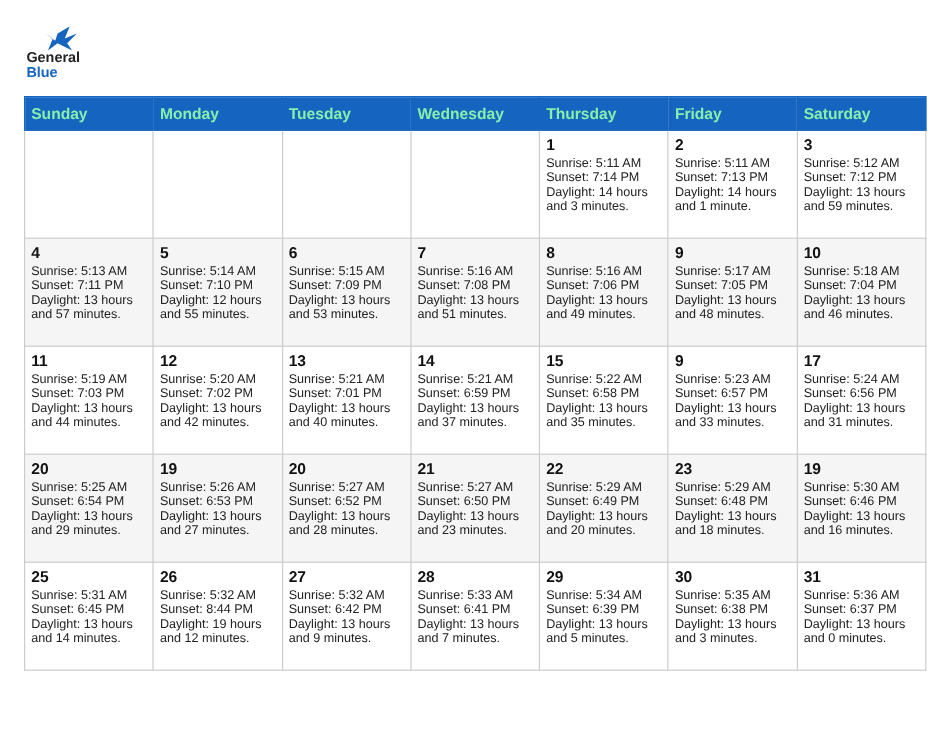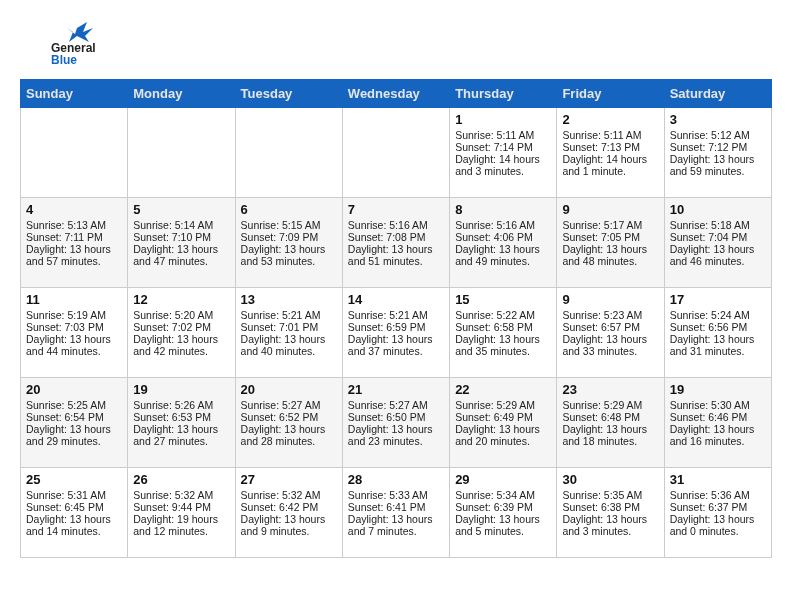--- a/index.html
+++ b/index.html
@@ -28,21 +28,21 @@
       font-size: 16px;
       color: #444;
     }
     table {
       width: 100%;
       border-collapse: collapse;
       table-layout: fixed;
     }
     th {
       background-color: #1565c0;
-      color: #e5e5e5;
+      color: #86efac;
       text-align: left;
       padding: 6px 5px;
       font-size: 13px;
       font-weight: bold;
       border: 1px solid #1565c0;
     }
     td {
       vertical-align: top;
       padding: 4px 5px;
       font-size: 10.5px;
@@ -61,21 +61,20 @@
       margin-bottom: 2px;
       color: #111;
     }
     .empty-cell {
       background: #fff !important;
     }
     .logo-wrapper {
       display: flex;
       align-items: center;
       gap: 4px;
-      margin-left: 29px;
     }
   </style>
 </head>
 <body>
 
 <div class="header">
   <div class="logo-wrapper">
     <div>
       <svg width="50" height="45" viewBox="0 0 50 45">
 
@@ -108,24 +107,24 @@
         <td class="empty-cell"></td>
         <td class="empty-cell"></td>
         <td class="empty-cell"></td>
         <td class="empty-cell"></td>
         <td><span class="day-num">1</span><span>Sunrise: 5:11 AM</span><br><span>Sunset: 7:14 PM</span><br><span>Daylight: 14 hours and 3 minutes.</span></td>
         <td><span class="day-num">2</span><span>Sunrise: 5:11 AM</span><br><span>Sunset: 7:13 PM</span><br><span>Daylight: 14 hours and 1 minute.</span></td>
         <td><span class="day-num">3</span><span>Sunrise: 5:12 AM</span><br><span>Sunset: 7:12 PM</span><br><span>Daylight: 13 hours and 59 minutes.</span></td>
       </tr>
       <tr>
         <td><span class="day-num">4</span><span>Sunrise: 5:13 AM</span><br><span>Sunset: 7:11 PM</span><br><span>Daylight: 13 hours and 57 minutes.</span></td>
-        <td><span class="day-num">5</span><span>Sunrise: 5:14 AM</span><br><span>Sunset: 7:10 PM</span><br><span>Daylight: 13 hours and 47 minutes.</span></td>
+        <td><span class="day-num">5</span><span>Sunrise: 5:14 AM</span><br><span>Sunset: 7:10 PM</span><br><span>Daylight: 12 hours and 55 minutes.</span></td>
         <td><span class="day-num">6</span><span>Sunrise: 5:15 AM</span><br><span>Sunset: 7:09 PM</span><br><span>Daylight: 13 hours and 53 minutes.</span></td>
         <td><span class="day-num">7</span><span>Sunrise: 5:16 AM</span><br><span>Sunset: 7:08 PM</span><br><span>Daylight: 13 hours and 51 minutes.</span></td>
-        <td><span class="day-num">8</span><span>Sunrise: 5:16 AM</span><br><span>Sunset: 4:06 PM</span><br><span>Daylight: 13 hours and 49 minutes.</span></td>
+        <td><span class="day-num">8</span><span>Sunrise: 5:16 AM</span><br><span>Sunset: 7:06 PM</span><br><span>Daylight: 13 hours and 49 minutes.</span></td>
         <td><span class="day-num">9</span><span>Sunrise: 5:17 AM</span><br><span>Sunset: 7:05 PM</span><br><span>Daylight: 13 hours and 48 minutes.</span></td>
         <td><span class="day-num">10</span><span>Sunrise: 5:18 AM</span><br><span>Sunset: 7:04 PM</span><br><span>Daylight: 13 hours and 46 minutes.</span></td>
       </tr>
       <tr>
         <td><span class="day-num">11</span><span>Sunrise: 5:19 AM</span><br><span>Sunset: 7:03 PM</span><br><span>Daylight: 13 hours and 44 minutes.</span></td>
         <td><span class="day-num">12</span><span>Sunrise: 5:20 AM</span><br><span>Sunset: 7:02 PM</span><br><span>Daylight: 13 hours and 42 minutes.</span></td>
         <td><span class="day-num">13</span><span>Sunrise: 5:21 AM</span><br><span>Sunset: 7:01 PM</span><br><span>Daylight: 13 hours and 40 minutes.</span></td>
         <td><span class="day-num">14</span><span>Sunrise: 5:21 AM</span><br><span>Sunset: 6:59 PM</span><br><span>Daylight: 13 hours and 37 minutes.</span></td>
         <td><span class="day-num">15</span><span>Sunrise: 5:22 AM</span><br><span>Sunset: 6:58 PM</span><br><span>Daylight: 13 hours and 35 minutes.</span></td>
         <td><span class="day-num">9</span><span>Sunrise: 5:23 AM</span><br><span>Sunset: 6:57 PM</span><br><span>Daylight: 13 hours and 33 minutes.</span></td>
@@ -135,21 +134,21 @@
         <td><span class="day-num">20</span><span>Sunrise: 5:25 AM</span><br><span>Sunset: 6:54 PM</span><br><span>Daylight: 13 hours and 29 minutes.</span></td>
         <td><span class="day-num">19</span><span>Sunrise: 5:26 AM</span><br><span>Sunset: 6:53 PM</span><br><span>Daylight: 13 hours and 27 minutes.</span></td>
         <td><span class="day-num">20</span><span>Sunrise: 5:27 AM</span><br><span>Sunset: 6:52 PM</span><br><span>Daylight: 13 hours and 28 minutes.</span></td>
         <td><span class="day-num">21</span><span>Sunrise: 5:27 AM</span><br><span>Sunset: 6:50 PM</span><br><span>Daylight: 13 hours and 23 minutes.</span></td>
         <td><span class="day-num">22</span><span>Sunrise: 5:29 AM</span><br><span>Sunset: 6:49 PM</span><br><span>Daylight: 13 hours and 20 minutes.</span></td>
         <td><span class="day-num">23</span><span>Sunrise: 5:29 AM</span><br><span>Sunset: 6:48 PM</span><br><span>Daylight: 13 hours and 18 minutes.</span></td>
         <td><span class="day-num">19</span><span>Sunrise: 5:30 AM</span><br><span>Sunset: 6:46 PM</span><br><span>Daylight: 13 hours and 16 minutes.</span></td>
       </tr>
       <tr>
         <td><span class="day-num">25</span><span>Sunrise: 5:31 AM</span><br><span>Sunset: 6:45 PM</span><br><span>Daylight: 13 hours and 14 minutes.</span></td>
-        <td><span class="day-num">26</span><span>Sunrise: 5:32 AM</span><br><span>Sunset: 9:44 PM</span><br><span>Daylight: 19 hours and 12 minutes.</span></td>
+        <td><span class="day-num">26</span><span>Sunrise: 5:32 AM</span><br><span>Sunset: 8:44 PM</span><br><span>Daylight: 19 hours and 12 minutes.</span></td>
         <td><span class="day-num">27</span><span>Sunrise: 5:32 AM</span><br><span>Sunset: 6:42 PM</span><br><span>Daylight: 13 hours and 9 minutes.</span></td>
         <td><span class="day-num">28</span><span>Sunrise: 5:33 AM</span><br><span>Sunset: 6:41 PM</span><br><span>Daylight: 13 hours and 7 minutes.</span></td>
         <td><span class="day-num">29</span><span>Sunrise: 5:34 AM</span><br><span>Sunset: 6:39 PM</span><br><span>Daylight: 13 hours and 5 minutes.</span></td>
         <td><span class="day-num">30</span><span>Sunrise: 5:35 AM</span><br><span>Sunset: 6:38 PM</span><br><span>Daylight: 13 hours and 3 minutes.</span></td>
         <td><span class="day-num">31</span><span>Sunrise: 5:36 AM</span><br><span>Sunset: 6:37 PM</span><br><span>Daylight: 13 hours and 0 minutes.</span></td>
       </tr>
     </tbody>
 </table>
 
 </body></html>

